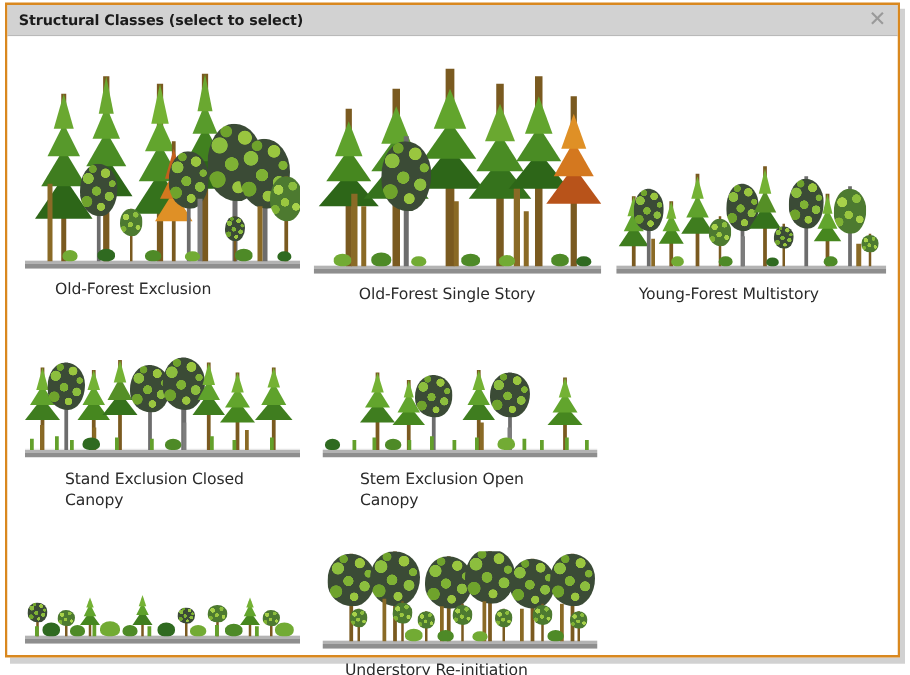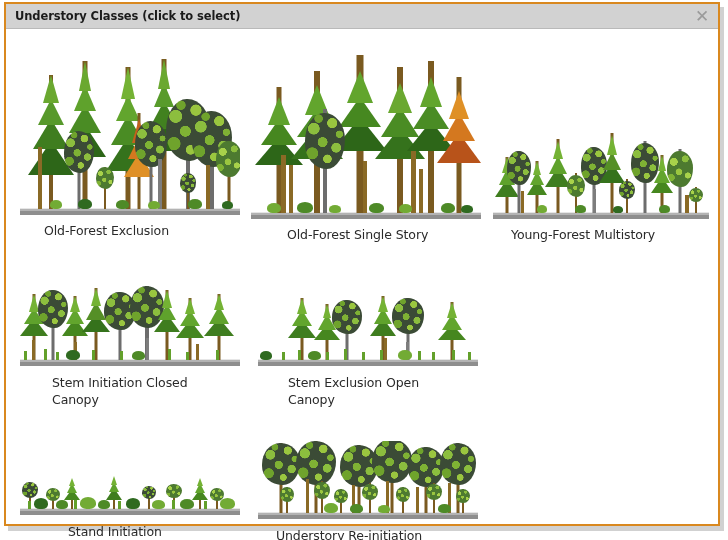--- a/index.html
+++ b/index.html
@@ -166,21 +166,21 @@
   
   .snag { position: absolute; bottom: 6px; background: #8a6a26; }
   .snag.gray { background: #7d7d7d; }
 </style>
 </head>
 <body>
 
 <div id="dialog">
 
   <div id="titlebar">
-    <div id="title-text">Understory Classes (click to select)</div>
+    <div id="title-text">Structural Classes (select to select)</div>
     <div id="close-btn">✕</div>
   </div>
 
   <div id="content">
 
     <div class="card" style="left:14px; top:26px; width:220px;">
       <div class="scene" style="width:220px; height:160px;">
         <div class="ground" style="width:220px;"></div>
 
         <div class="tree" style="left:8px; width:46px; height:134px;">
@@ -515,21 +515,21 @@
         <div class="grass" style="left:24px;  width:3px; height:11px;"></div>
         <div class="grass" style="left:36px;  width:3px; height:8px;"></div>
         <div class="grass" style="left:72px;  width:3px; height:10px;"></div>
         <div class="grass" style="left:100px; width:3px; height:9px;"></div>
         <div class="grass" style="left:148px; width:3px; height:11px;"></div>
         <div class="grass" style="left:166px; width:3px; height:8px;"></div>
         <div class="grass" style="left:196px; width:3px; height:10px;"></div>
         <div class="shrub dk" style="left:46px; width:14px; height:10px;"></div>
         <div class="shrub" style="left:112px; width:13px; height:9px;"></div>
       </div>
-      <div class="caption" style="margin-top:8px; margin-left:32px;">Stem Initiation Closed
+      <div class="caption" style="margin-top:8px; margin-left:32px;">Stand Exclusion Closed
 Canopy</div>
     </div>
 
     <div class="card" style="left:252px; top:255px; width:220px;">
       <div class="scene" style="width:220px; height:82px;">
         <div class="ground" style="width:220px;"></div>
 
         <div class="tree" style="left:30px; width:28px; height:62px;">
           <div class="trunk" style="width:3px; height:62px;"></div>
           <div class="conifer" style="width:28px; height:40px; bottom:22px;">
@@ -648,21 +648,20 @@
         <div class="shrub dk" style="left:106px; width:14px; height:11px;"></div>
         <div class="shrub lt" style="left:132px; width:13px; height:9px;"></div>
         <div class="shrub" style="left:160px; width:14px; height:10px;"></div>
         <div class="shrub lt" style="left:200px; width:15px; height:11px;"></div>
         <div class="grass" style="left:8px;   width:3px; height:8px;"></div>
         <div class="grass" style="left:54px;  width:3px; height:9px;"></div>
         <div class="grass" style="left:98px;  width:3px; height:8px;"></div>
         <div class="grass" style="left:152px; width:3px; height:9px;"></div>
         <div class="grass" style="left:184px; width:3px; height:8px;"></div>
       </div>
-      <div class="caption" style="margin-top:8px; margin-left:48px;">Stand Initiation</div>
     </div>
 
     <div class="card" style="left:252px; top:412px; width:220px;">
       <div class="scene" style="width:220px; height:78px;">
         <div class="ground" style="width:220px;"></div>
 
         <div class="tree" style="left:4px; width:38px; height:70px;">
           <div class="trunk" style="width:3px; height:70px;"></div>
           <div class="blob" style="width:38px; height:42px; bottom:28px;"></div>
         </div>

